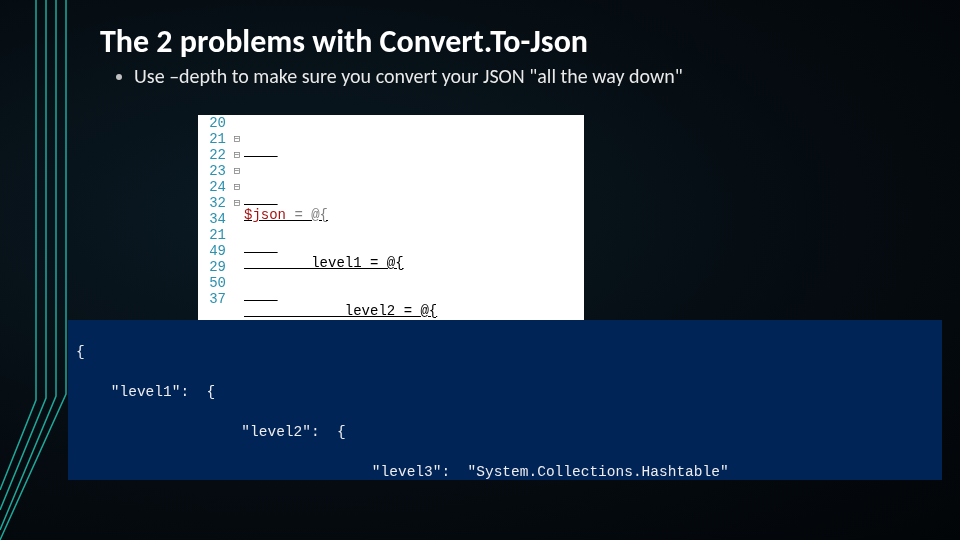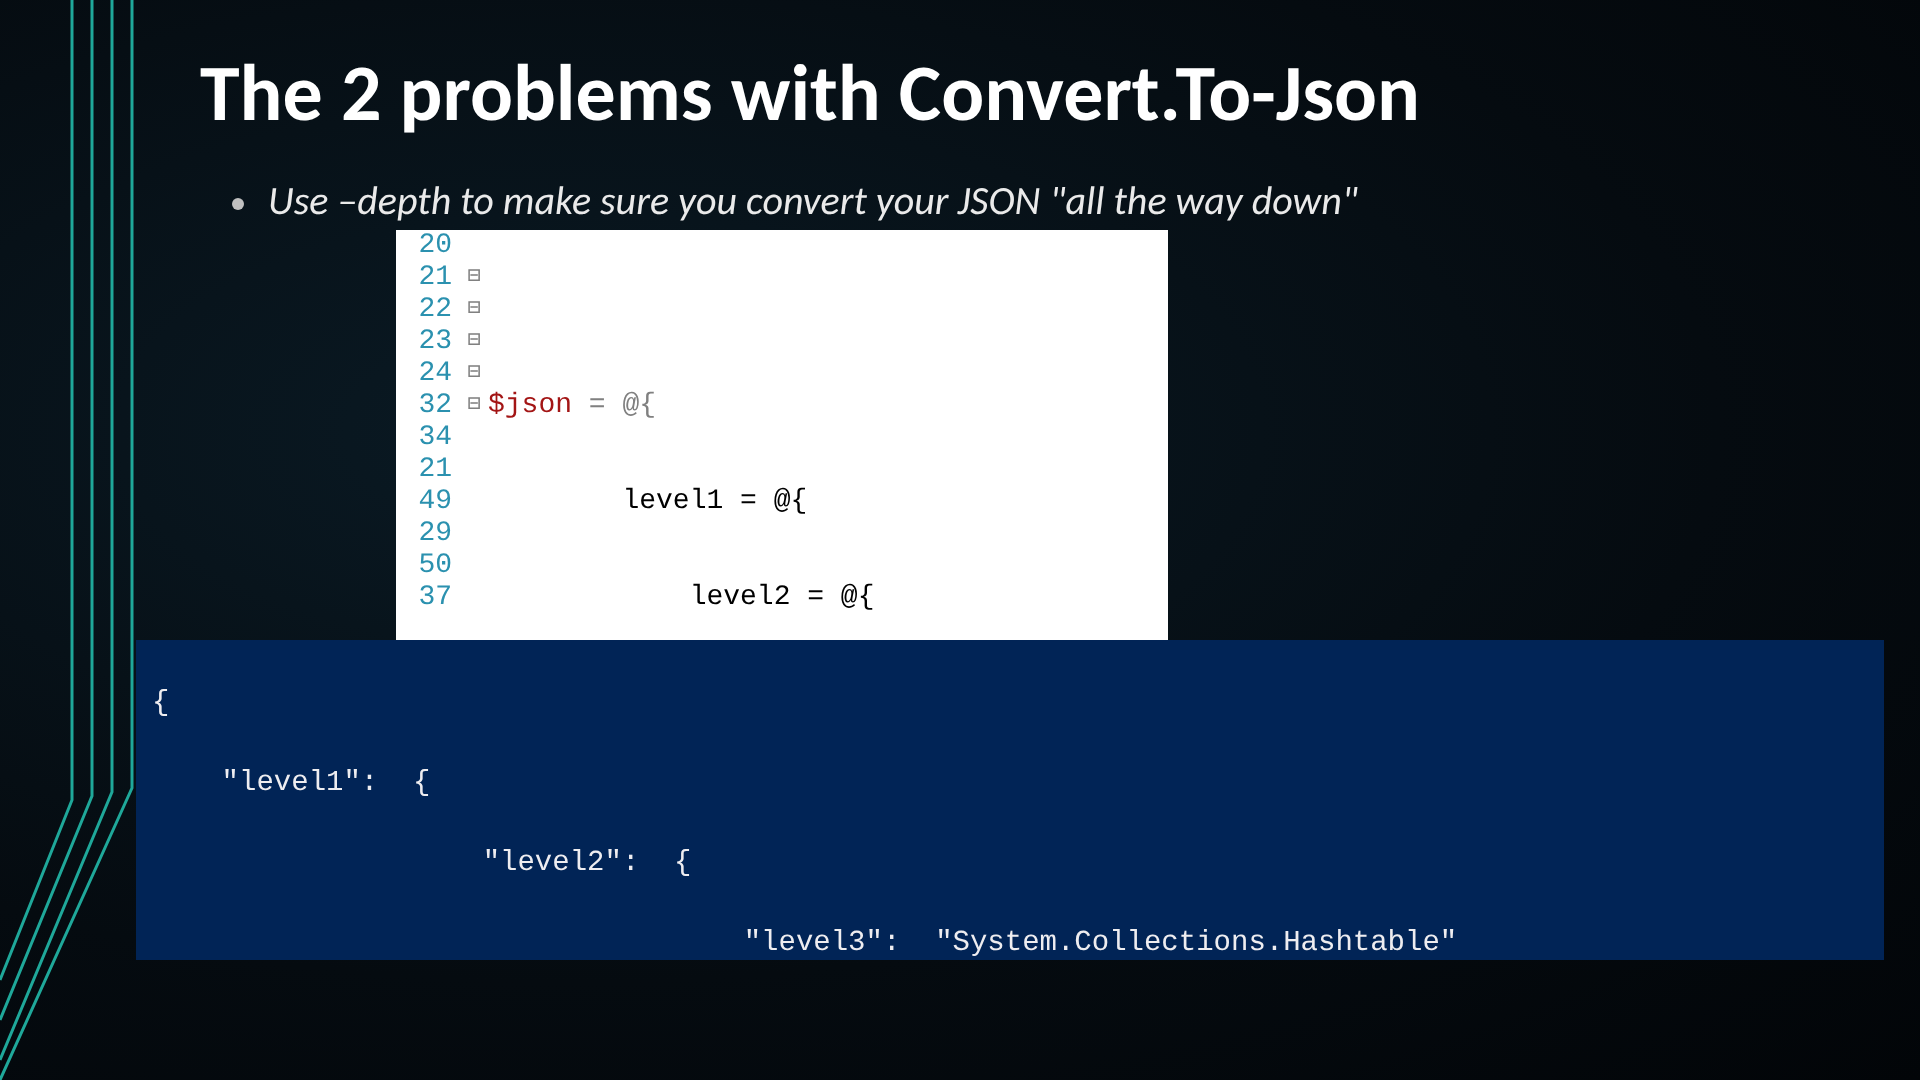--- a/index.html
+++ b/index.html
@@ -20,31 +20,30 @@
     height: 540px;
     pointer-events: none;
   }
   .content {
     position: absolute;
     top: 22px;
     left: 100px;
     right: 20px;
   }
   .title {
-    font-size: 40px;
+    font-size: 32px;
     font-weight: 700;
     color: #ffffff;
-    margin-bottom: 18px;
+    margin-bottom: 3px;
   }
   .bullet-row {
     display: flex;
     align-items: flex-start;
     gap: 12px;
     margin-left: 16px;
-    font-style: italic;
   }
   .bullet-dot {
     width: 6px;
     height: 6px;
     background: #c0c0c0;
     border-radius: 50%;
     margin-top: 10px;
     flex: none;
   }
   .bullet-text {
@@ -73,23 +72,24 @@
     color: #2b91af;
   }
   .gutter div { height: 16px; }
   .fold-col {
     width: 14px;
     padding-top: 0;
   }
   .fold-col div { height: 16px; color: #808080; font-size: 11px; text-align: center; }
   .code-col {
     flex: 1;
-    padding-top: 0;
+    padding-top: 12px;
     white-space: pre;
     color: #000000;
+    text-decoration: underline;
   }
   .code-col div { height: 16px; }
   .tk-var { color: #a31515; }
   .tk-op  { color: #808080; }
   .console-block {
     position: absolute;
     top: 320px;
     left: 68px;
     right: 18px;
     height: 160px;

